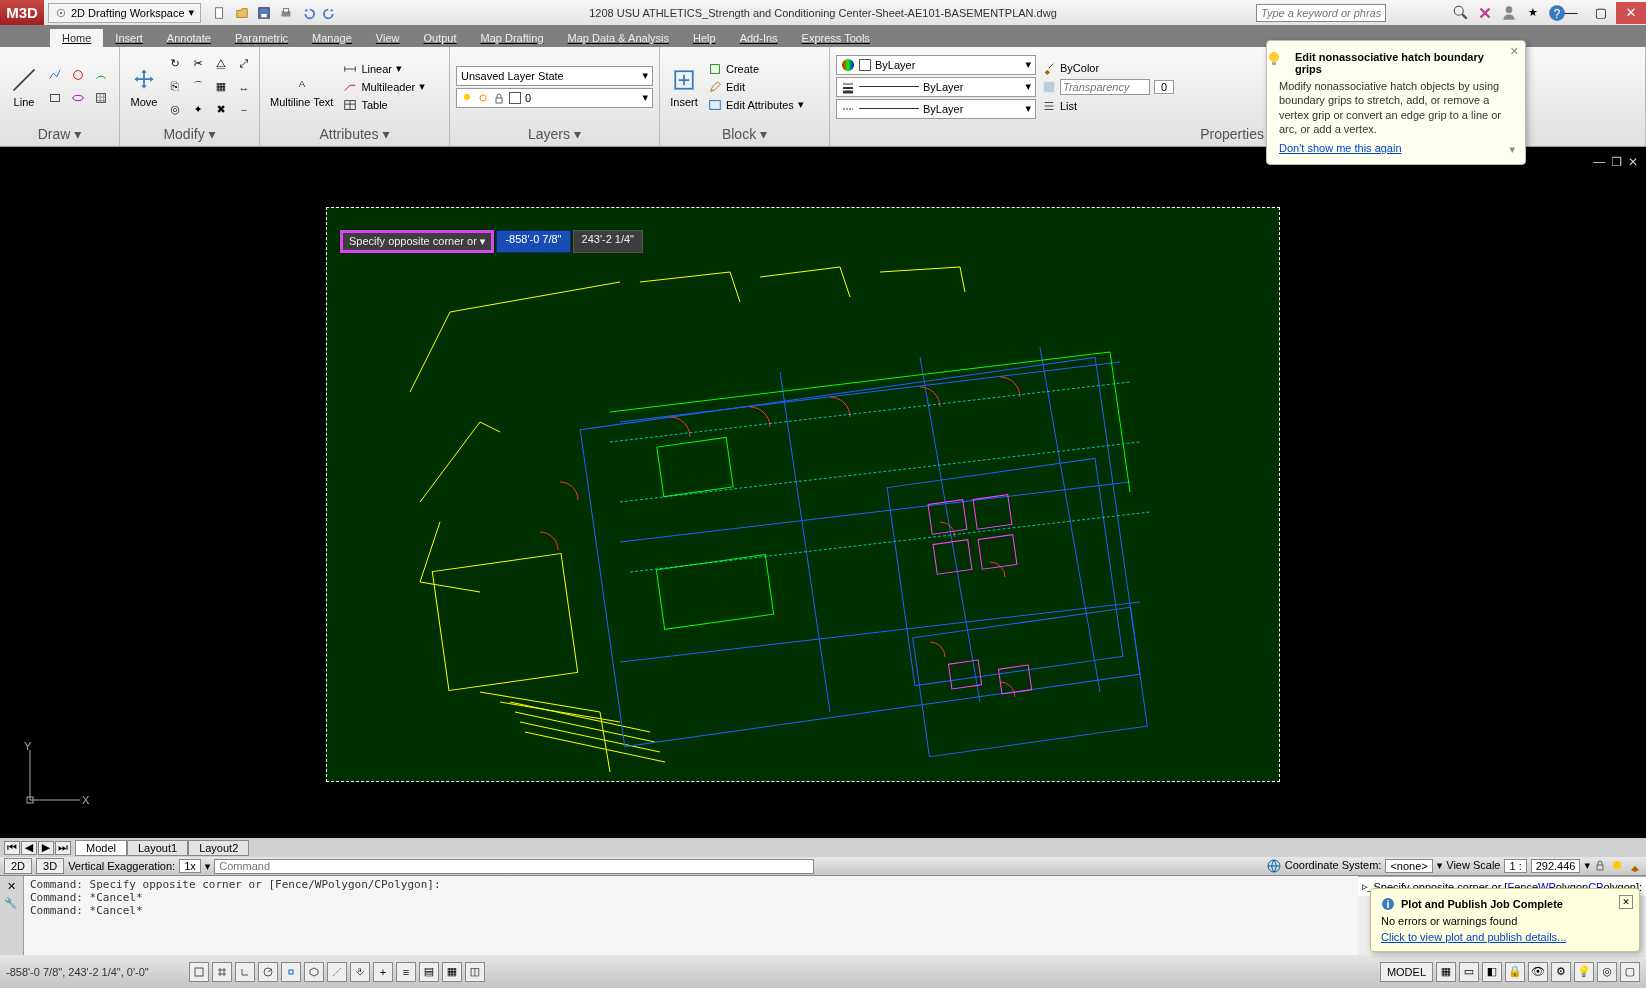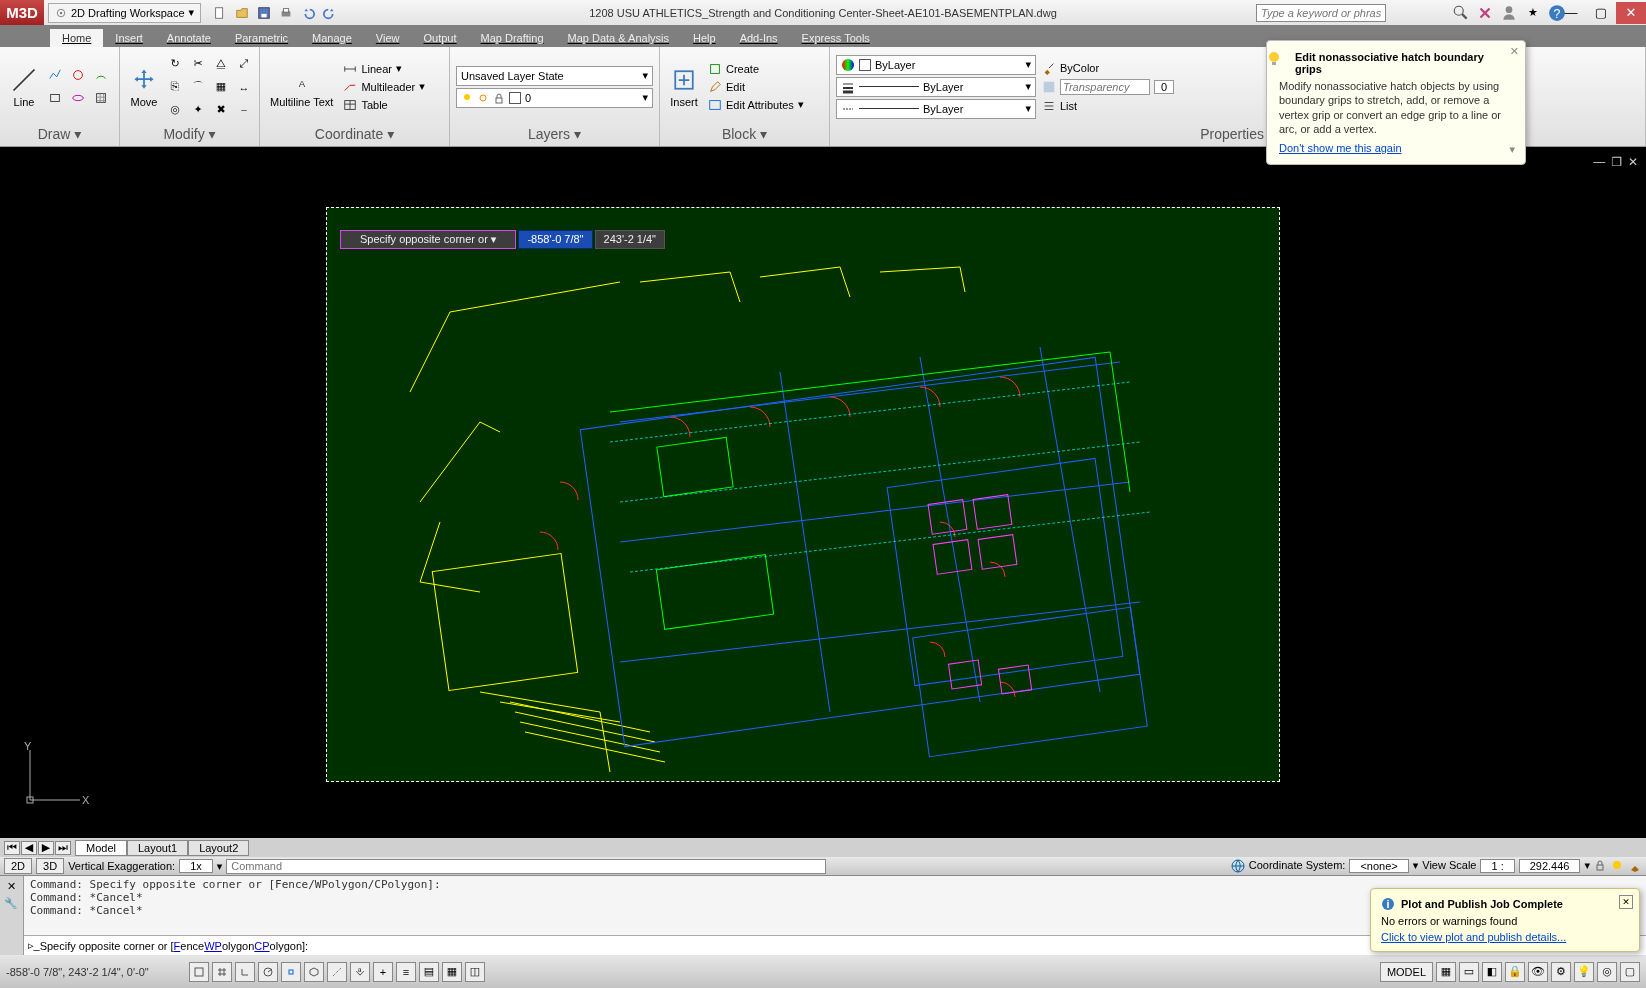--- a/index.html
+++ b/index.html
@@ -40,43 +40,43 @@
 .dd { height:20px; border:1px solid #999; background:#fff; display:flex; align-items:center; padding:0 4px; gap:4px; min-width:150px;}
 .dd .arr{margin-left:auto}
 .sw{width:12px;height:12px;border:1px solid #555}
 
 .canvas-wrap { position:absolute; top:147px; left:0; right:0; bottom:150px; background:#000; }
 .child-win{position:absolute;top:8px;right:8px;display:flex;gap:6px;color:#ccc;z-index:3}
 .child-win div{cursor:pointer;font-size:12px}
 .canvas { position:absolute; inset:0; }
 .sel-rect { position:absolute; left:326px; top:60px; width:954px; height:575px; border:1px dashed #fff; background:rgba(0,85,0,0.55); }
 .dyn-input{position:absolute;left:340px;top:83px;display:flex;gap:2px;z-index:4}
-.dyn-input .lbl{background:#3d3d3d;color:#eee;padding:2px 19px;border:1px solid #d946ef}
+.dyn-input .lbl{background:#3d3d3d;color:#eee;padding:2px 6px;border:3px solid #d946ef}
 .dyn-input .v1{background:#1a4db3;color:#fff;padding:2px 8px;border:1px solid #0a2a70}
 .dyn-input .v2{background:#3d3d3d;color:#eee;padding:2px 8px;border:1px solid #555}
 .ucs{position:absolute;left:20px;bottom:25px;color:#bbb;font-family:monospace}
 .ucs svg{width:70px;height:70px}
 .plan{position:absolute;left:360px;top:95px;width:880px;height:530px}
 .plan svg{width:100%;height:100%}
 
 .tabs-bar{position:absolute;bottom:131px;left:0;right:0;height:19px;background:#d0d0d0;display:flex;align-items:center;font-size:10px}
 .tabs-bar .nav{display:flex;gap:1px;padding:0 4px}
 .tabs-bar .nav div{width:16px;height:14px;border:1px solid #888;background:#eee;display:flex;align-items:center;justify-content:center;cursor:pointer}
 .ltab{padding:1px 10px;border:1px solid #888;background:#e4e4e4;cursor:pointer}
 .ltab.active{background:#fff}
 
 .cs-bar{position:absolute;bottom:113px;left:0;right:0;height:18px;background:linear-gradient(#e8e8e8,#c8c8c8);display:flex;align-items:center;padding:0 4px;gap:4px;font-size:10px}
 .cs-bar .btn{padding:1px 6px;border:1px solid #888;background:#eee;cursor:pointer}
 .cs-bar .inp{height:15px;border:1px solid #888;background:#fff;padding:0 4px;flex:1;max-width:600px}
 .cs-bar .rg{margin-left:auto;display:flex;gap:4px;}
-.cs-bar .val{border:1px solid #888;background:#fff;padding:0 10px}
+.cs-bar .val{border:1px solid #888;background:#fff;padding:0 4px}
 
 .cmd-win{position:absolute;bottom:33px;left:0;right:0;height:80px;background:#ededed;border-top:1px solid #888;display:flex}
 .cmd-handle{width:24px;background:#d4d4d4;border-right:1px solid #999;display:flex;flex-direction:column;align-items:center;justify-content:flex-start;padding-top:4px;gap:4px}
-.cmd-body{flex:1;display:flex;flex-direction:column}
+.cmd-body{flex:1;display:flex;flex-direction:row}
 .cmd-hist{flex:1;background:#f5f5f5;font-family:Consolas,monospace;font-size:11px;padding:2px 6px;overflow:hidden;white-space:pre;color:#333}
 .cmd-line{height:20px;border-top:1px solid #aaa;background:#fff;display:flex;align-items:center;padding:0 4px;font-family:Consolas,monospace}
 .cmd-line .opt{color:#00c;text-decoration:underline}
 
 .status{position:absolute;bottom:0;left:0;right:0;height:33px;background:linear-gradient(#e6e6e6,#c4c4c4);display:flex;align-items:center;padding:0 6px;gap:3px;font-size:10px}
 .status .coord{min-width:180px;color:#333}
 .status .sbtn{width:20px;height:20px;border:1px solid #888;background:#eee;display:flex;align-items:center;justify-content:center;cursor:pointer}
 .status .sbtn svg{width:12px;height:12px}
 .status .rsec{margin-left:auto;display:flex;gap:3px;align-items:center}
 
@@ -287,21 +287,21 @@
         <div class="row-btn">
             <svg viewBox="0 0 16 16">
               <rect x="2" y="3" width="12" height="10" fill="none" stroke="#333"></rect>
               <line x1="2" y1="7" x2="14" y2="7" stroke="#333"></line>
               <line x1="8" y1="3" x2="8" y2="13" stroke="#333"></line>
             </svg>
             <span>Table</span>
           </div>
       </div>
     </div>
-    <div class="panel-title">Coordinate</div>
+    <div class="panel-title">Attributes</div>
   </div>
 
   <div class="panel" style="width:210px">
     <div class="panel-body">
       <div class="stack" style="width:100%">
         <div class="dd">
             <span>Unsaved Layer State</span>
             <span class="arr">▾</span>
           </div>
         <div class="dd">

